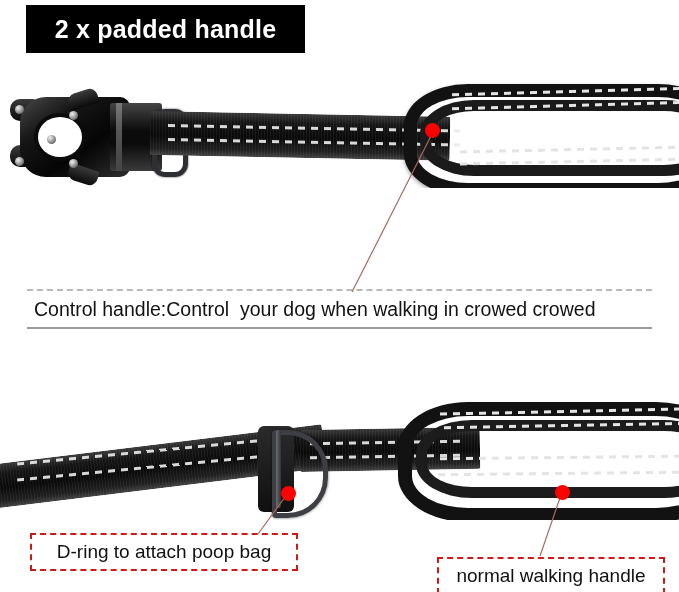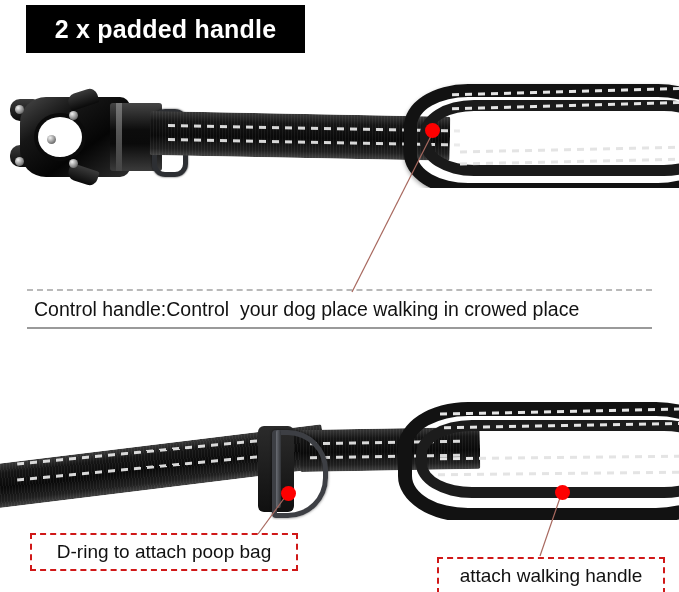--- a/index.html
+++ b/index.html
@@ -235,21 +235,21 @@
   </div>
 
   <div class="dot" id="dot-top"></div>
   <svg style="position:absolute;left:0;top:0;width:679px;height:592px;pointer-events:none;z-index:20">
     <line x1="432" y1="134" x2="352" y2="292" stroke="#a8695f" stroke-width="1.2"></line>
     <line x1="288" y1="493" x2="258" y2="534" stroke="#a8695f" stroke-width="1.2"></line>
     <line x1="562" y1="492" x2="540" y2="556" stroke="#a8695f" stroke-width="1.2"></line>
   </svg>
 
   <div id="caption-control">
-    <span class="txt">Control handle:Control  your dog place walking in crowed place</span>
+    <span class="txt">Control handle:Control  your dog when walking in crowed crowed</span>
   </div>
 
   <div class="stage" id="stage-bottom">
 
     <div class="webbing" id="strap-bot-main"></div>
     <div class="stitch" id="stitch-b1"></div>
     <div class="stitch" id="stitch-b2"></div>
 
     <div class="webbing" id="strap-bot-right"></div>
     <div class="stitch" id="stitch-b3"></div>
@@ -268,16 +268,16 @@
   </div>
 
   <div class="dot" id="dot-dring"></div>
   <div class="dot" id="dot-handle"></div>
 
   <div class="redbox" id="box-dring">
     <span class="txt">D-ring to attach poop bag</span>
   </div>
 
   <div class="redbox" id="box-handle">
-    <span class="txt">attach walking handle</span>
+    <span class="txt">normal walking handle</span>
   </div>
 
 </div>
 
 </body></html>

